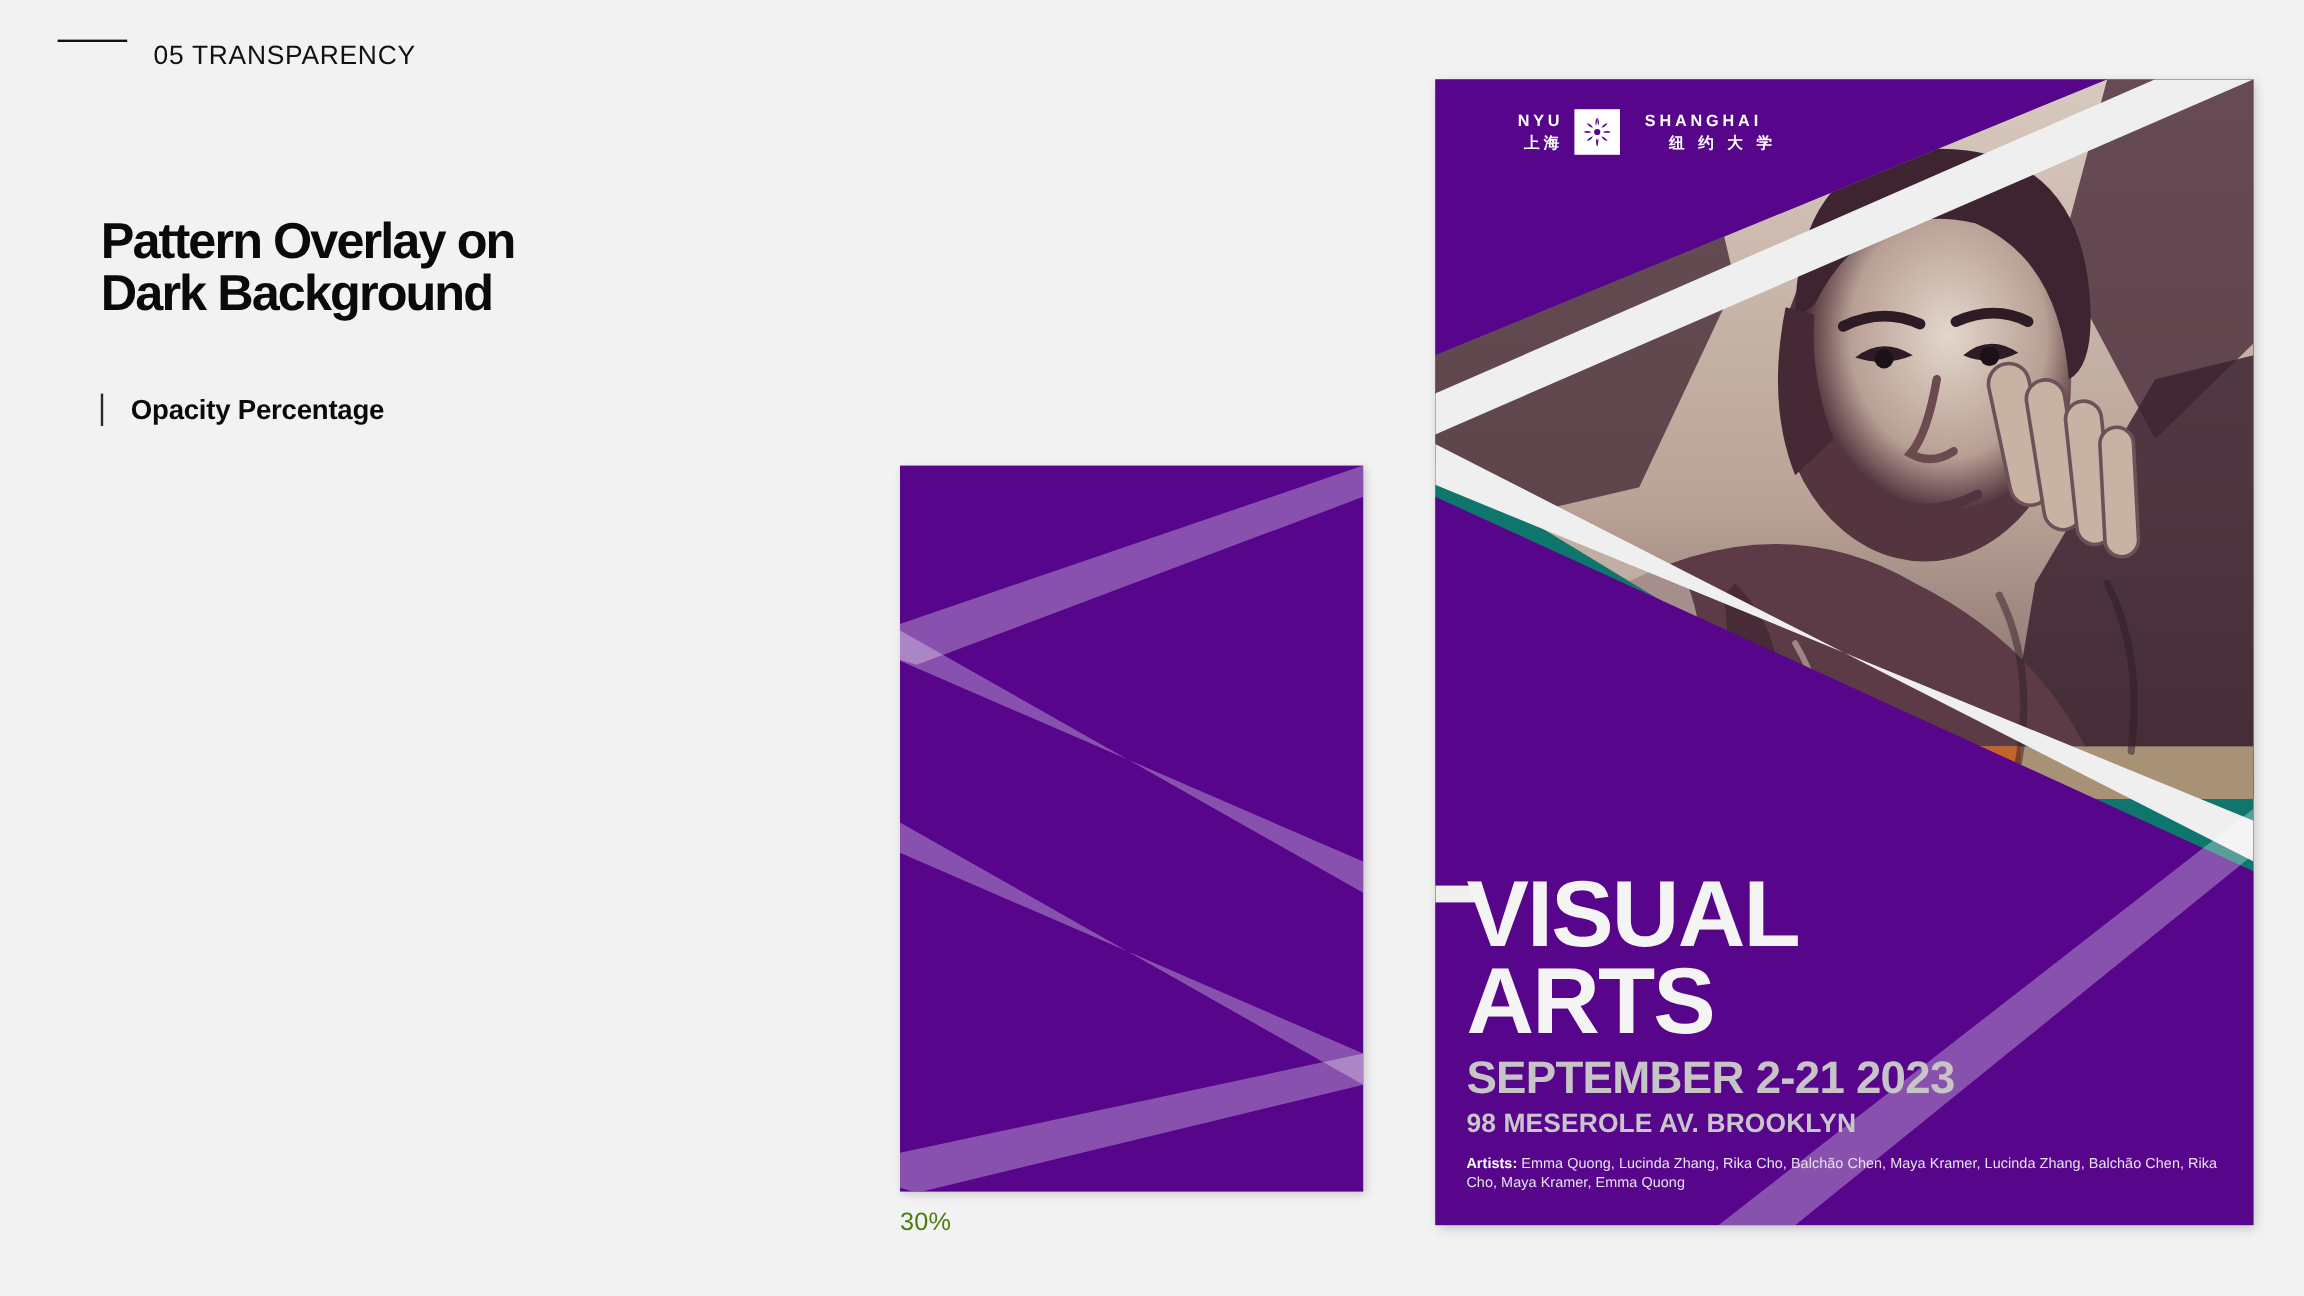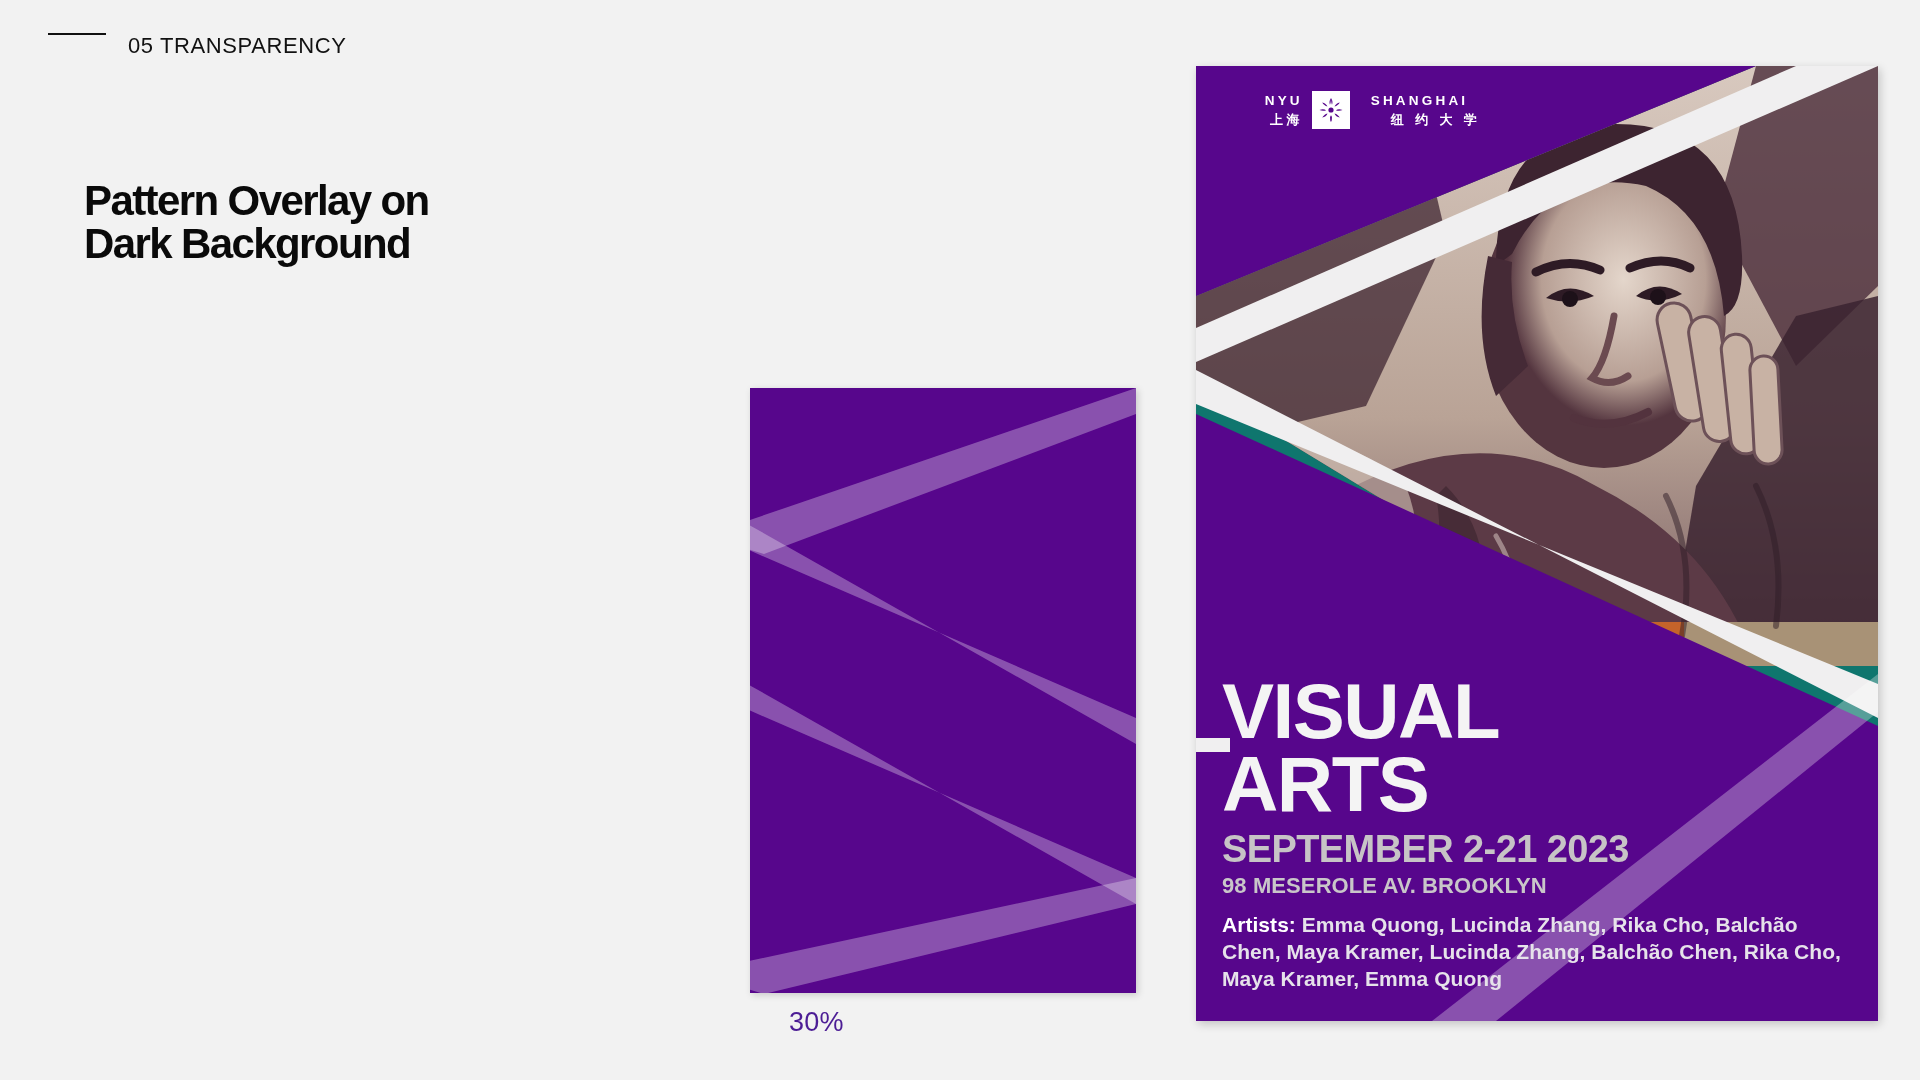--- a/index.html
+++ b/index.html
@@ -55,23 +55,22 @@
   }
   .swatch{
     position:relative;width:386px;height:605px;
     background:#57068c;overflow:hidden;
     box-shadow:2px 2px 7px rgba(0,0,0,.17);
   }
   .swatch-pattern{
     position:absolute;inset:0;
   }
   .swatch-label{
-    margin-top:14px;font-size:27px;color:#4c1d95;
+    margin-top:14px;font-size:21px;color:#4d7c0f;
     letter-spacing:.2px;
-    margin-left:39px;
   }
 
   
   .poster{
     position:absolute;left:1196px;top:66px;
     width:682px;height:955px;
     background:#0f766e;overflow:hidden;
     box-shadow:2px 3px 9px rgba(0,0,0,.2);
   }
   .poster-photo{position:absolute;inset:0;}
@@ -113,40 +112,41 @@
   .poster-title .pt-line{display:block;}
   .poster-date{
     color:#c7c4c6;font-weight:bold;font-size:38px;
     letter-spacing:-.6px;margin:0 0 4px 0;line-height:1.05;
   }
   .poster-venue{
     color:#c9c6c9;font-weight:bold;font-size:22px;
     letter-spacing:.1px;margin:0 0 14px 0;line-height:1.1;
   }
   .poster-artists{
-    color:#e6e2ea;font-size:21px;line-height:1.28;
-    margin:0;letter-spacing:.05px;font-weight:bold;
+    color:#e6e2ea;font-size:12px;line-height:1.28;
+    margin:0;letter-spacing:.05px;
   }
   .poster-artists b{color:#ffffff;}
 </style>
 </head>
 <body>
 
 <div class="slide-header">
   <span class="header-rule"></span>
   <span class="header-label">05 TRANSPARENCY</span>
 </div>
 
 <div class="left-col">
   <h1 class="headline">
     <span class="hl-line">Pattern Overlay on</span>
     <span class="hl-line">Dark Background</span>
   </h1>
 
   <div class="note-block">
+    <p class="note-title">Opacity Percentage</p>
   </div>
 </div>
 
 <div class="swatch-wrap">
   <div class="swatch">
     <svg class="swatch-pattern" viewBox="0 0 386 605" preserveAspectRatio="none">
       <g fill="#ffffff" fill-opacity="0.30">
 
         <polygon points="386,0 386,26 14,166 -6,160 -6,134"></polygon>
 

